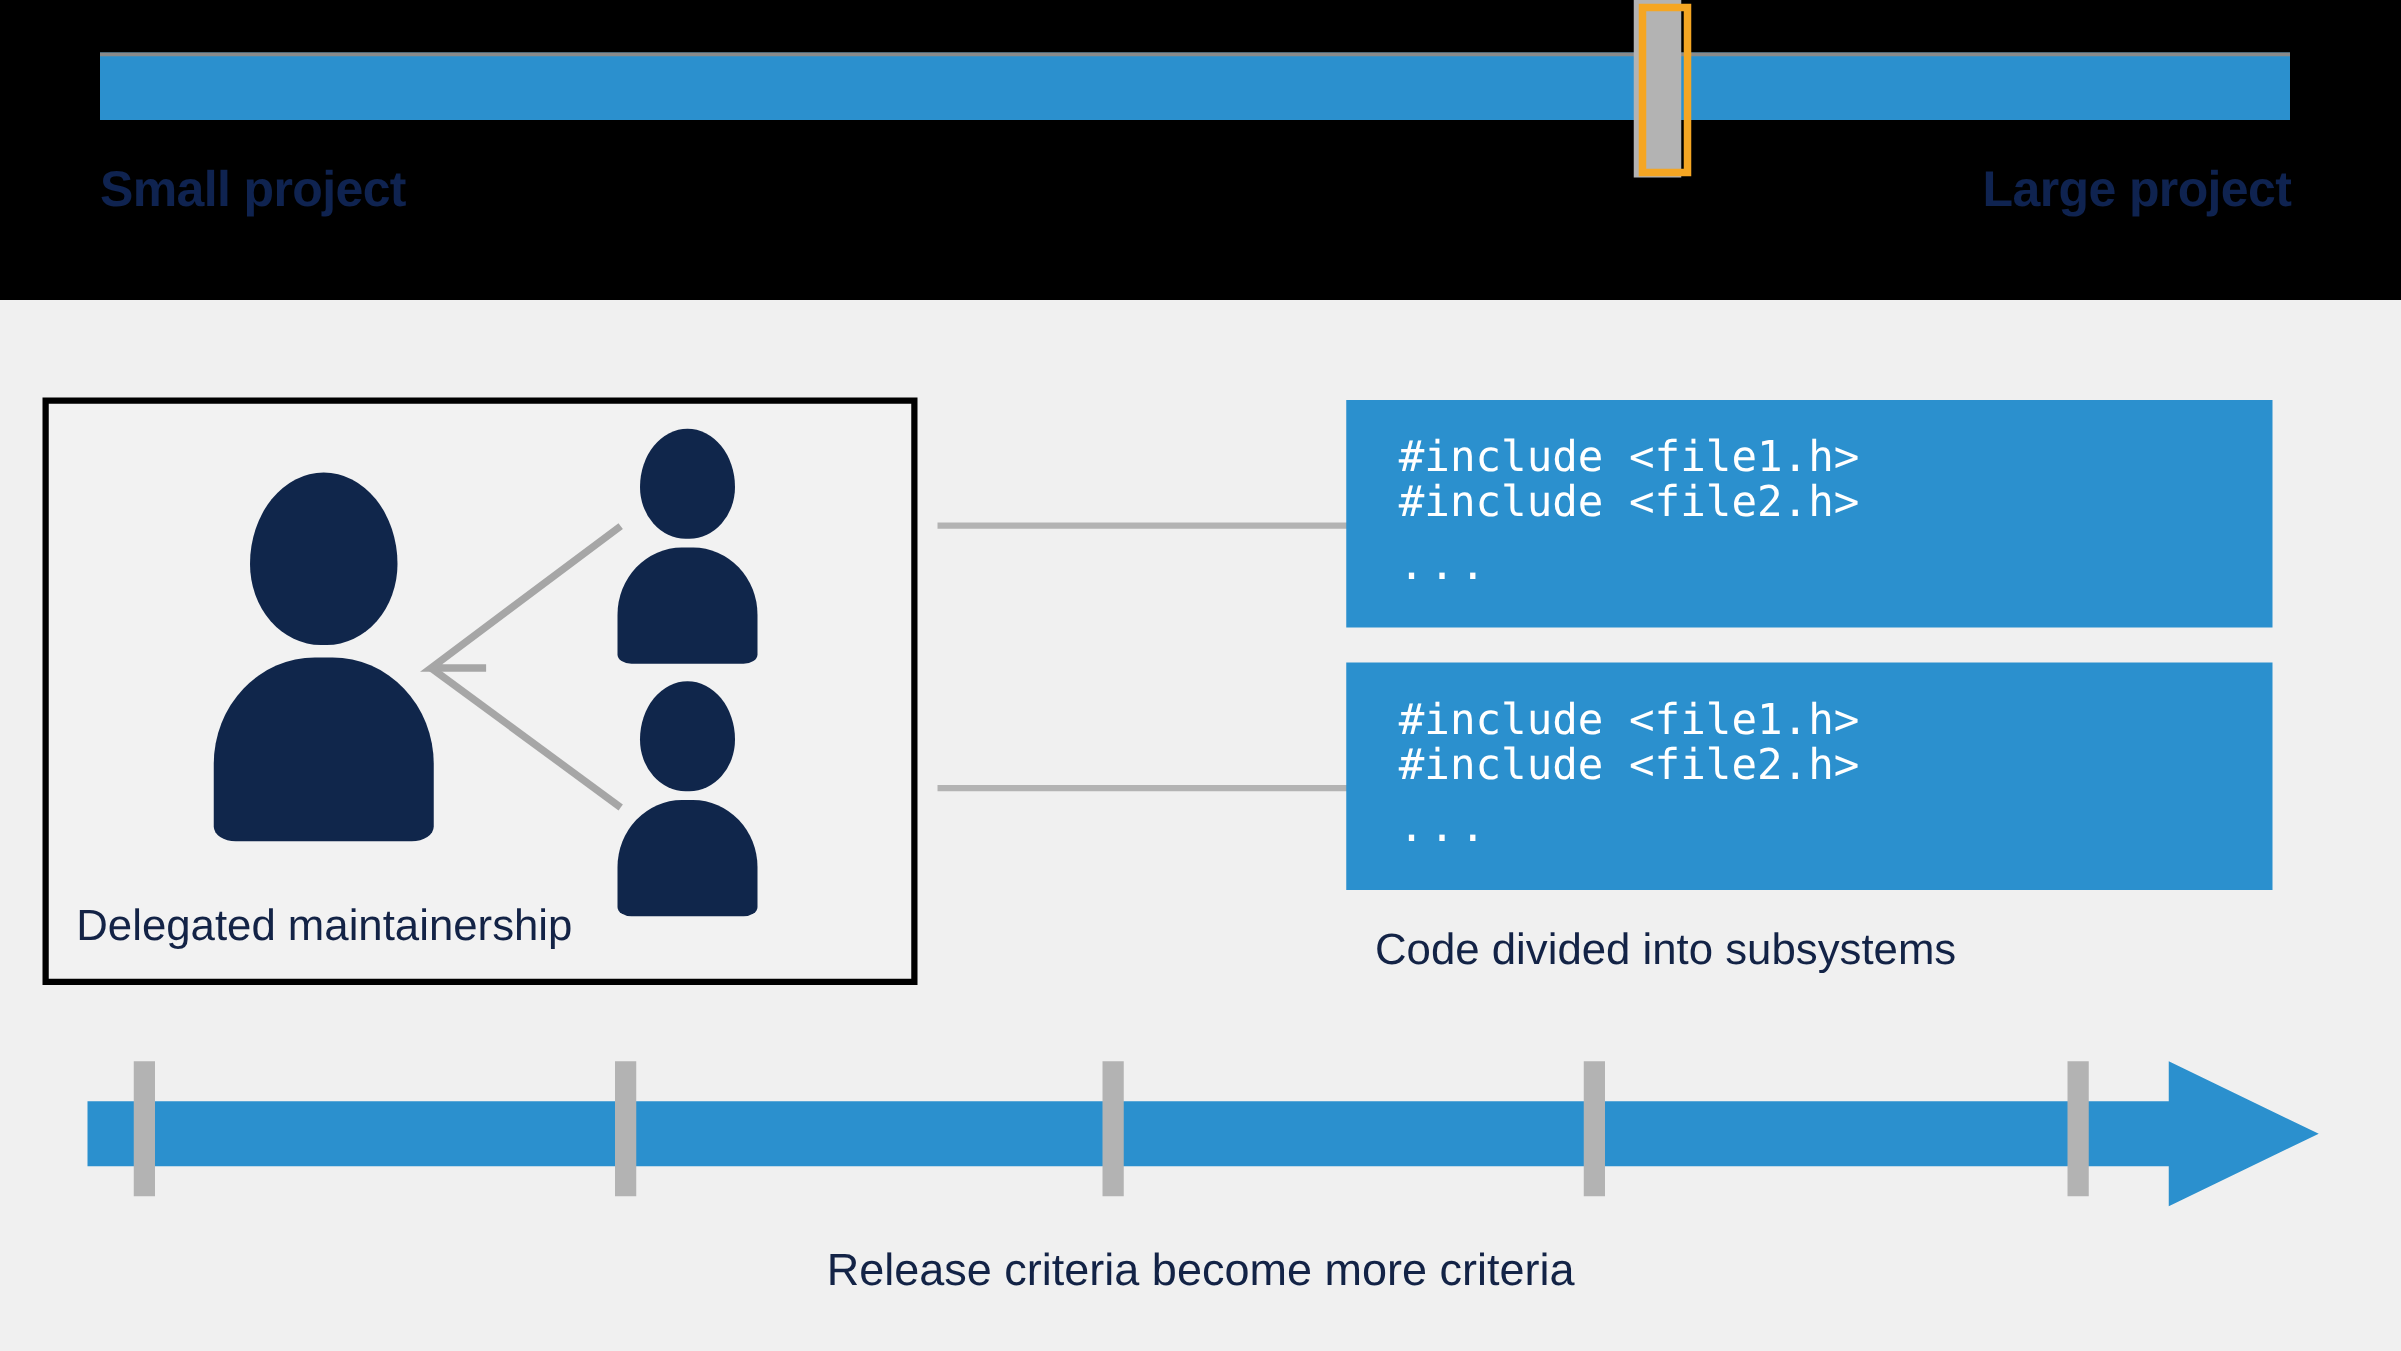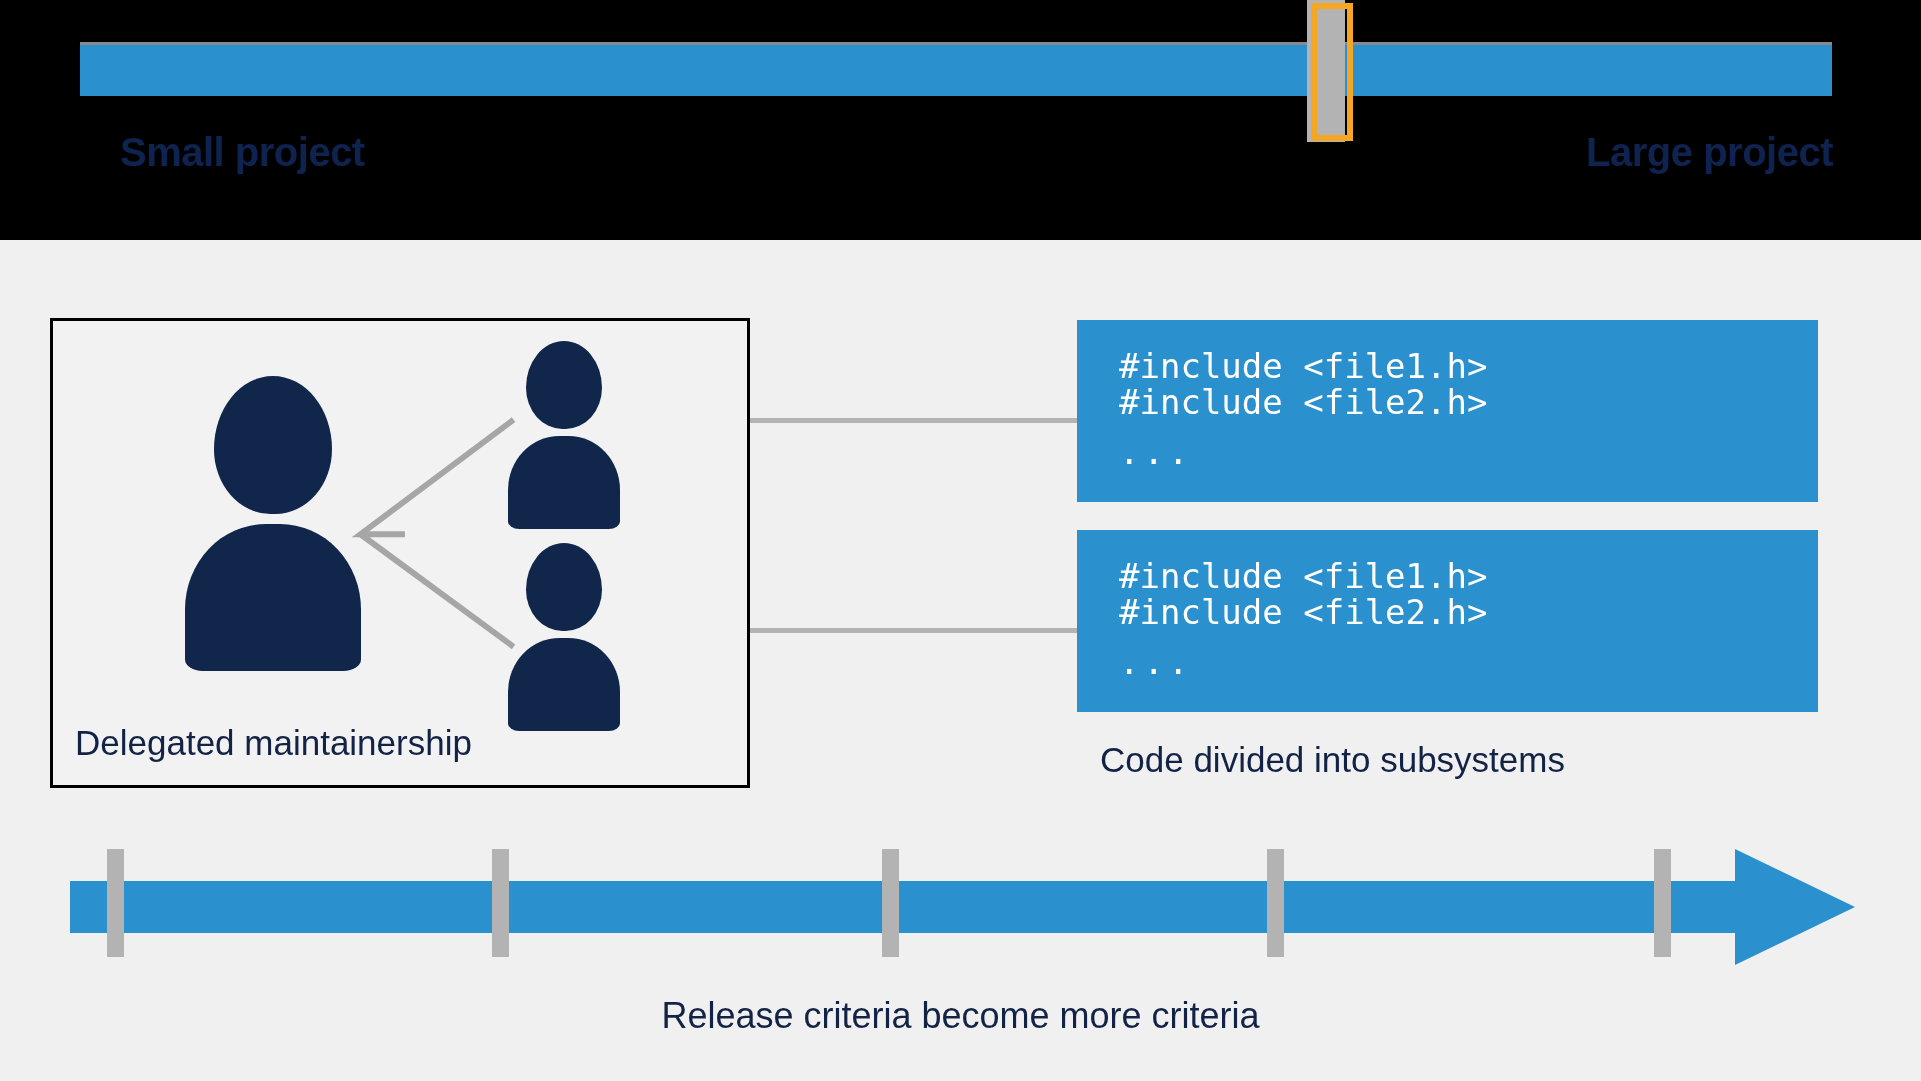--- a/index.html
+++ b/index.html
@@ -56,43 +56,42 @@
     background: transparent;
   }
   .spectrum-label {
     position: absolute;
     top: 130px;
     color: #0f2350;
     font-size: 40px;
     font-weight: 700;
     letter-spacing: -0.5px;
     white-space: nowrap;
-    margin-left: 40px;
   }
   .spectrum-label.left  { left: 80px; }
   .spectrum-label.right { right: 88px; }
 
   
   .main-area {
     position: absolute;
     left: 0;
     top: 240px;
     width: 1921px;
     height: 841px;
     background: #f0f0f0;
   }
 
   
   .delegation-card {
     position: absolute;
-    left: 50px;
+    left: 34px;
     top: 78px;
     width: 700px;
     height: 470px;
-    border: 3px solid #000000;
+    border: 5px solid #000000;
     background: #f2f2f2;
     box-sizing: border-box;
   }
   .delegation-caption {
     position: absolute;
     left: 22px;
     bottom: 22px;
     font-size: 35px;
     color: #132346;
     white-space: nowrap;

